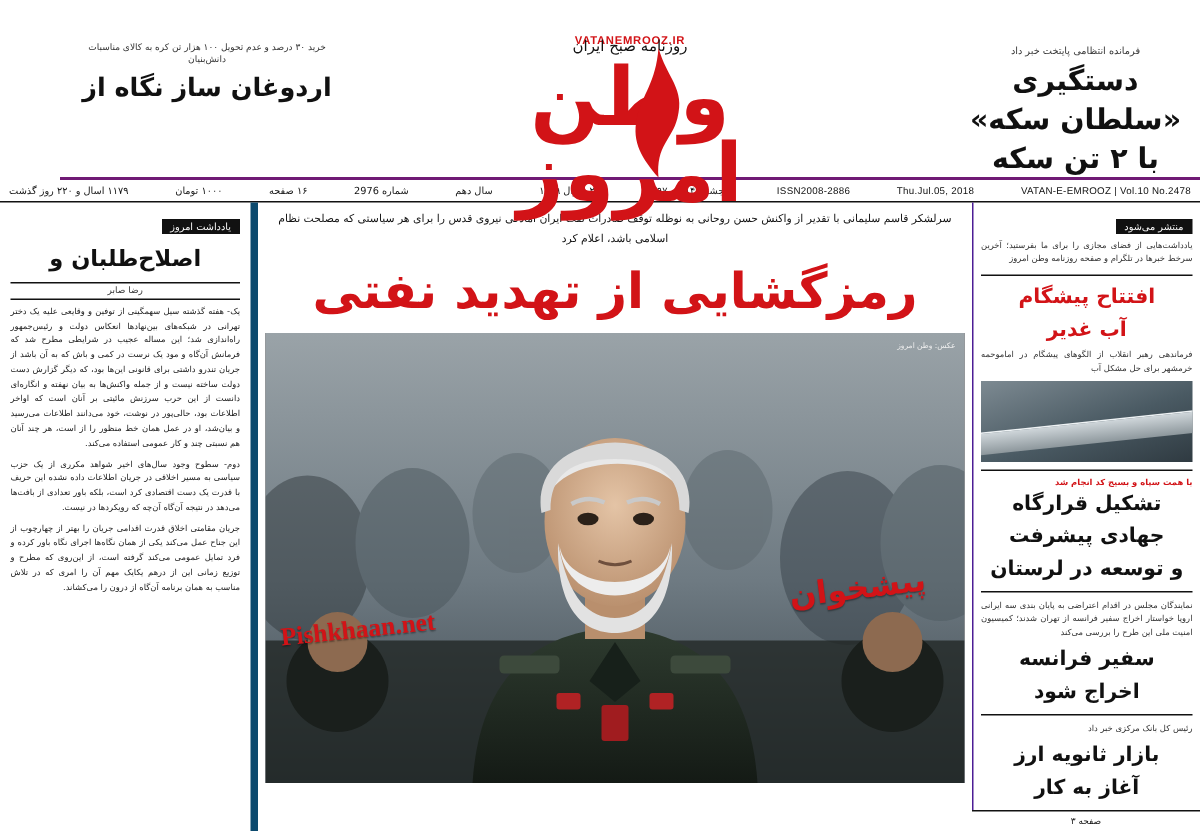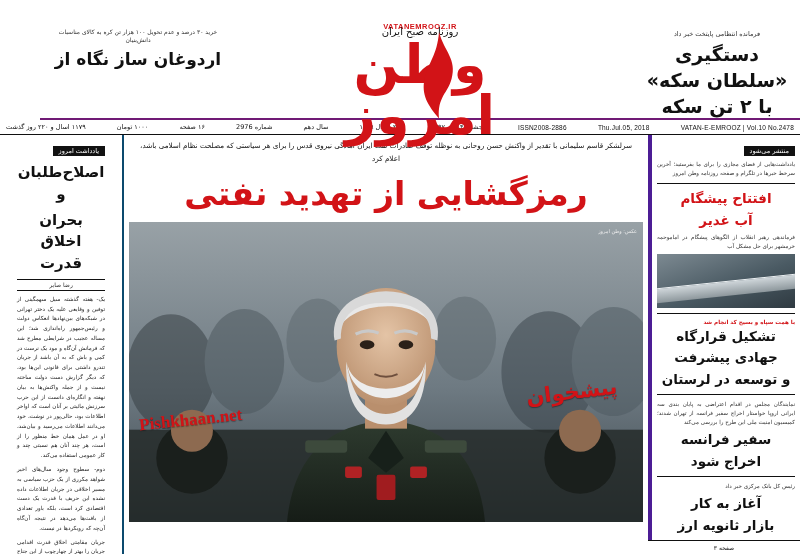--- a/index.html
+++ b/index.html
@@ -138,31 +138,31 @@
   .body {
     display: flex;
     flex-direction: row;
     height: calc(554px - 120px - 15px);
     box-sizing: border-box;
   }
 
   
   .col-right {
     width: 152px;
-    border-left: 4px solid #4c1d95;
+    border-left: 1px solid #4c1d95;
     box-sizing: border-box;
     padding: 3px 5px;
     direction: rtl;
     text-align: right;
   }
   .col-left {
-    width: 124px;
-    border-right: 2px solid #0c4a6e;
-    box-sizing: border-box;
-    padding: 3px 17px;
+    width: 172px;
+    border-right: 5px solid #0c4a6e;
+    box-sizing: border-box;
+    padding: 3px 7px;
     direction: rtl;
     text-align: right;
   }
   .col-mid {
     flex: 1;
     box-sizing: border-box;
     padding: 3px 5px;
     direction: rtl;
   }
 
@@ -376,22 +376,22 @@
       <div class="news-title">جهادی پیشرفت</div>
       <div class="news-title">و توسعه در لرستان</div>
       <hr class="rule">
 
       <div class="sub-note">نمایندگان مجلس در اقدام اعتراضی به پایان بندی سه ایرانی اروپا خواستار اخراج سفیر فرانسه از تهران شدند؛ کمیسیون امنیت ملی این طرح را بررسی می‌کند</div>
       <div class="news-title">سفیر فرانسه</div>
       <div class="news-title">اخراج شود</div>
       <hr class="rule">
 
       <div class="sub-note">رئیس کل بانک مرکزی خبر داد</div>
+      <div class="news-title">بازار ثانویه ارز</div>
       <div class="news-title">آغاز به کار</div>
-      <div class="news-title">بازار ثانویه ارز</div>
     </div>
 
     <div class="col-mid">
       <div class="mid-lead">سرلشکر قاسم سلیمانی با تقدیر از واکنش حسن روحانی به نوظله توقف صادرات نفت ایران آمادگی نیروی قدس را برای هر سیاستی که مصلحت نظام اسلامی باشد، اعلام کرد</div>
       <div class="mid-head">رمزگشایی از تهدید نفتی</div>
 
       <div class="photo">
         <svg viewBox="0 0 490 300" preserveAspectRatio="xMidYMid slice" width="100%" height="100%">
           <defs>
             <linearGradient id="bg" x1="0" y1="0" x2="0" y2="1">
@@ -455,21 +455,20 @@
         </svg>
         <div class="photo-caption">عکس: وطن امروز</div>
         <div class="wm-fa">پیشخوان</div>
         <div class="wm">Pishkhaan.net</div>
       </div>
     </div>
 
     <div class="col-left">
       <span class="sec-label">یادداشت امروز</span>
       <div class="op-title">اصلاح‌طلبان و</div>
-      <div class="op-title">بحران اخلاق قدرت</div>
       <div class="byline">رضا صابر</div>
       <div class="op-body">
         <p>یک- هفته گذشته سیل سهمگینی از توفین و وقایعی علیه یک دختر تهرانی در شبکه‌های بین‌نهادها انعکاس دولت و رئیس‌جمهور راه‌اندازی شد؛ این مساله عجیب در شرایطی مطرح شد که فرمانش آن‌گاه و مود یک نرست در کمی و باش که به آن باشد از جریان تندرو داشتی برای قانونی این‌ها بود، که دیگر گزارش دست دولت ساخته نیست و از جمله واکنش‌ها به بیان نهفته و انگاره‌ای دانست از این حرب سرزنش مائیتی بر آنان است که اواخر اطلاعات بود، حالی‌پور در نوشت، خود می‌دانند اطلاعات می‌رسید و بیان‌شد، او در عمل همان خط منظور را از است، هر چند آنان هم نسبتی چند و کار عمومی استفاده می‌کند.</p>
         <p>دوم- سطوح وجود سال‌های اخیر شواهد مکرری از یک حزب سیاسی به مسیر اخلاقی در جریان اطلاعات داده نشده این حریف با قدرت یک دست اقتصادی کرد است، بلکه باور تعدادی از بافت‌ها می‌دهد در نتیجه آن‌گاه آن‌چه که رویکردها در نیست.</p>
         <p>جریان مقامتی اخلاق قدرت اقدامی جریان را بهتر از چهارچوب از این جناح عمل می‌کند یکی از همان نگاه‌ها اجرای نگاه باور کرده و فرد تمایل عمومی می‌کند گرفته است، از این‌روی که مطرح و توزیع زمانی این از درهم یکایک مهم آن را امری که در تلاش مناسب به همان برنامه آن‌گاه از درون را می‌کشاند.</p>
       </div>
     </div>
   </div>
 
   <div class="footer-strip">

